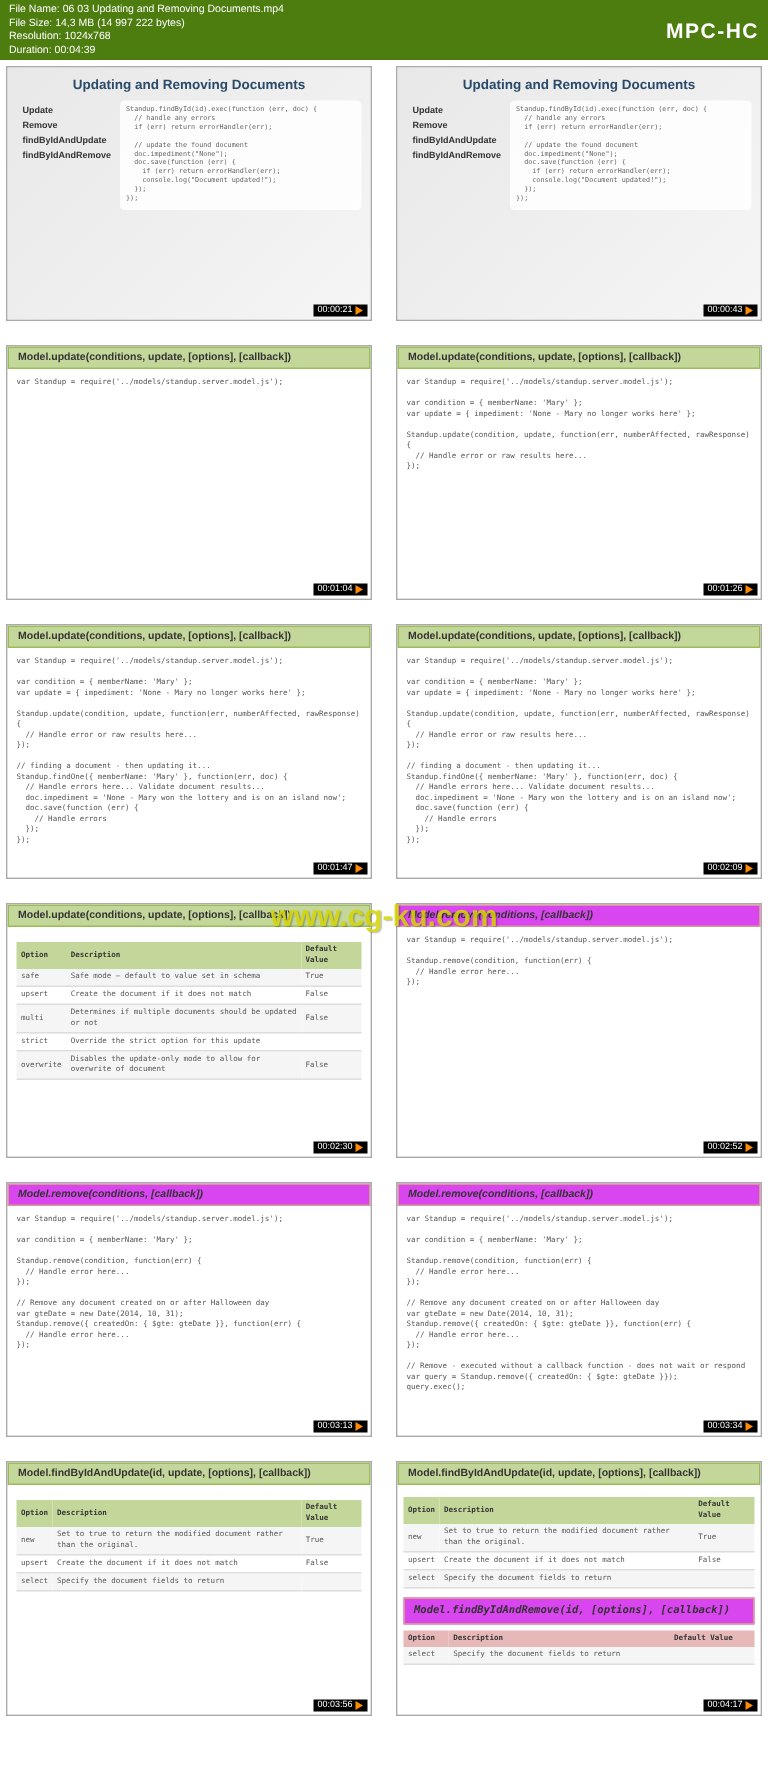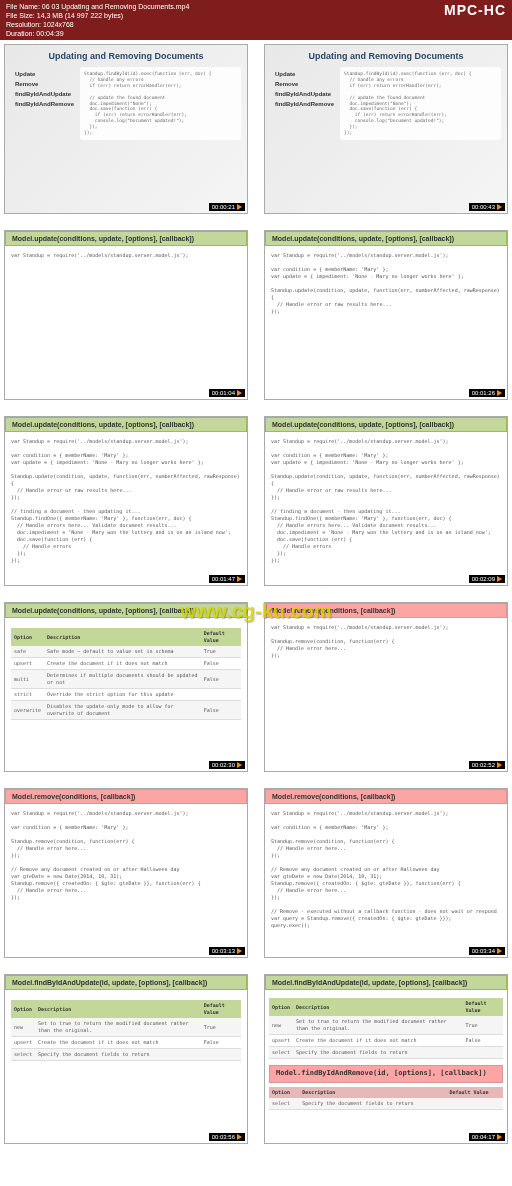--- a/index.html
+++ b/index.html
@@ -1,30 +1,30 @@
 <!DOCTYPE html>
 <html><head>
   <meta charset="utf-8">
   <style>
     * { margin: 0; padding: 0; box-sizing: border-box; }
     body { width: 512px; font-family: Arial, sans-serif; background: #fff; font-size: 8px; position: relative; }
-    .header { background: #7f1d1d; color: #fff; padding: 2px 6px; display: flex; justify-content: space-between; align-items: flex-start; }
+    .header { background: #4d7c0f; color: #fff; padding: 2px 6px; display: flex; justify-content: space-between; align-items: center; }
     .meta { font-size: 7px; line-height: 1.3; }
     .brand { font-size: 14px; font-weight: bold; letter-spacing: 1px; }
     .grid { display: grid; grid-template-columns: 1fr 1fr; gap: 16px; padding: 4px; }
     .thumb { border: 1px solid #aaa; background: #fff; position: relative; height: 170px; overflow: hidden; }
     .kb-bg { background: linear-gradient(135deg, #e8e8e8, #f5f5f5); padding: 6px; height: 100%; display: flex; flex-direction: column; }
     .title-h { font-size: 9px; font-weight: bold; color: #2a4a6a; text-align: center; margin-bottom: 6px; }
     .kb-row { display: flex; gap: 2px; }
     .menu-col { display: flex; flex-direction: column; gap: 4px; font-size: 6px; font-weight: bold; color: #333; padding: 4px; }
     .code-box { flex: 1; background: rgba(255,255,255,0.85); border-radius: 3px; padding: 4px; font-family: monospace; font-size: 4.5px; color: #666; line-height: 1.3; }
     .slide-panel { display: flex; flex-direction: column; height: 100%; }
     .slide-hdr { padding: 3px 6px; font-size: 7px; font-weight: bold; color: #333; }
     .hdr-green { background: #c4d79b; border: 1px solid #9bbb59; }
-    .hdr-pink { background: #fca5a5; border: 1px solid #d99694; }
+    .hdr-pink { background: #d946ef; border: 1px solid #d99694; font-style: italic; }
     .slide-body { flex: 1; background: #fff; padding: 6px; font-family: monospace; font-size: 5px; color: #555; line-height: 1.4; }
     .time-badge { position: absolute; bottom: 2px; right: 2px; background: #000; color: #fff; font-size: 6px; padding: 1px 3px; display: flex; align-items: center; gap: 2px; }
     .play-icon { width: 0; height: 0; border-left: 5px solid #ff8c00; border-top: 3px solid transparent; border-bottom: 3px solid transparent; }
     .opt-table { width: 100%; border-collapse: collapse; font-size: 5px; margin-top: 4px; }
     .opt-table th { background: #c4d79b; padding: 2px 3px; text-align: left; color: #333; font-weight: bold; }
     .opt-table th.pink { background: #e6b8b7; }
     .opt-table td { padding: 2px 3px; border-bottom: 1px solid #ddd; }
     .opt-table tr:nth-child(even) td { background: #f5f5f5; }
     .watermark { position: absolute; top: 600px; left: 50%; transform: translateX(-50%); font-size: 20px; font-weight: bold; color: #d4d400; opacity: 0.85; text-shadow: 1px 1px 1px rgba(0,0,0,0.3); pointer-events: none; z-index: 100; }
   </style>

